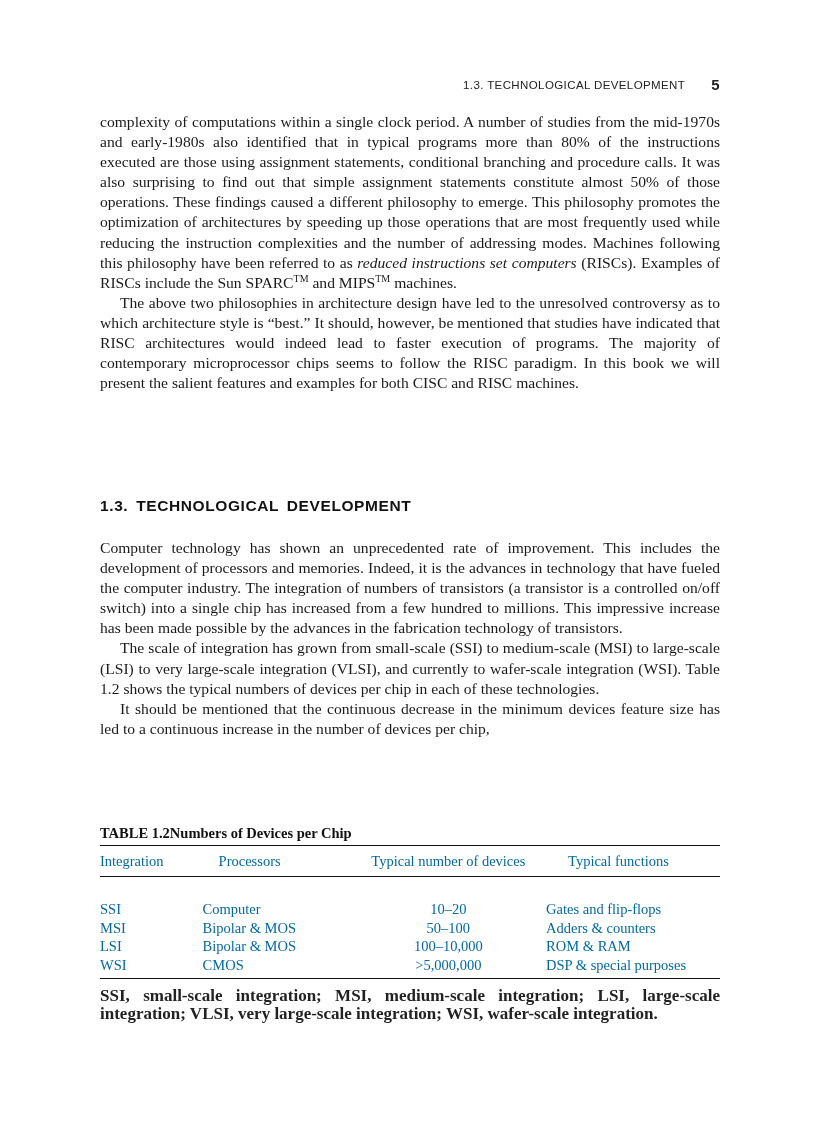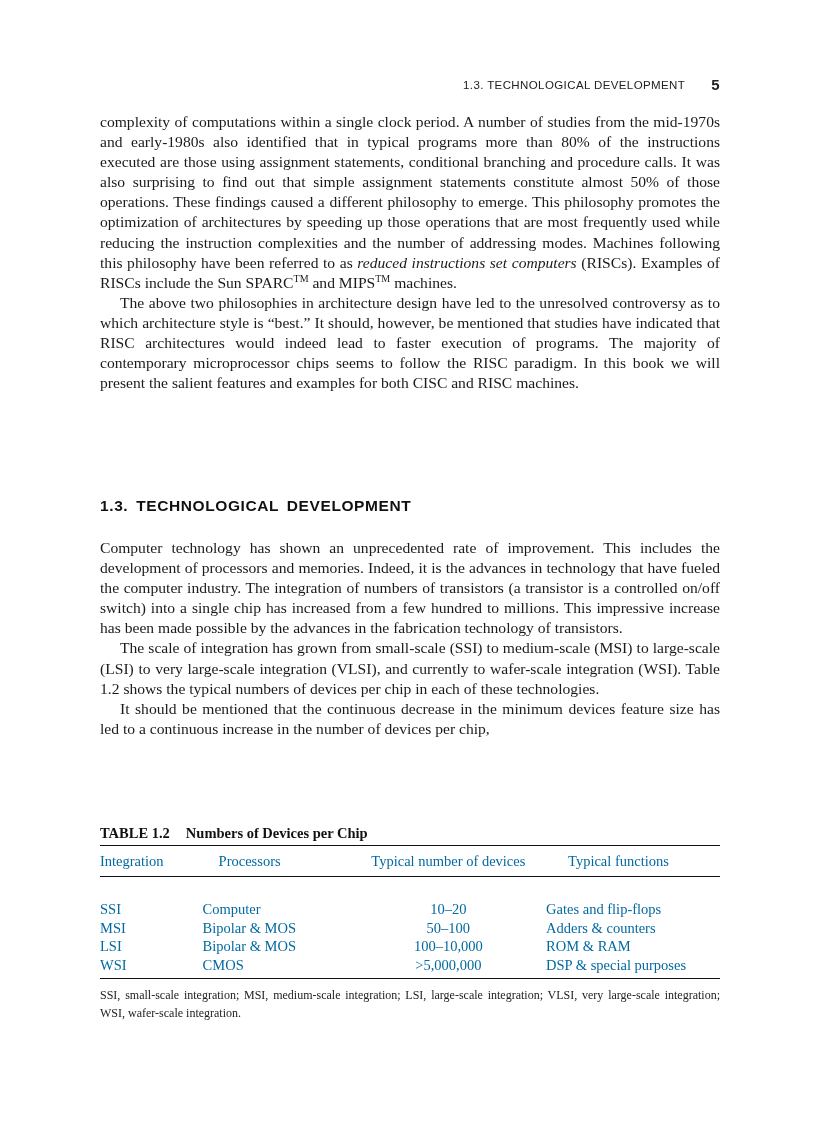--- a/index.html
+++ b/index.html
@@ -68,21 +68,20 @@
     .table-caption {
       position: absolute;
       left: 100px;
       top: 825px;
       font-family: "Liberation Serif", serif;
       font-weight: bold;
       font-size: 14.5px;
       color: #111;
     }
     .table-caption .cap-num {
-      margin-right: 16px;
     }
     .dev-table {
       position: absolute;
       left: 100px;
       top: 845px;
       width: 620px;
       border-collapse: collapse;
       font-family: "Liberation Serif", serif;
       font-size: 14.5px;
       color: #0369a1;
@@ -109,25 +108,26 @@
     .col-fn { width: 163px; }
     .dev-table th.col-tech { padding-left: 16px; }
     .dev-table th.col-fn { padding-left: 22px; }
     .dev-table td.col-num { text-align: center; }
     .table-footnote {
       position: absolute;
       left: 100px;
       top: 987px;
       width: 620px;
       font-family: "Liberation Serif", serif;
-      font-size: 12px;
+      font-size: 17px;
       line-height: 17.5px;
       text-align: justify;
       color: #222;
       margin: 0;
+      font-weight: bold;
     }
   </style>
 </head>
 <body>
 
 <header class="running-head">
   <span>1.3. TECHNOLOGICAL DEVELOPMENT</span><span class="page-num">5</span>
 </header>
 
 <div class="body-text" style="top:112px;">

